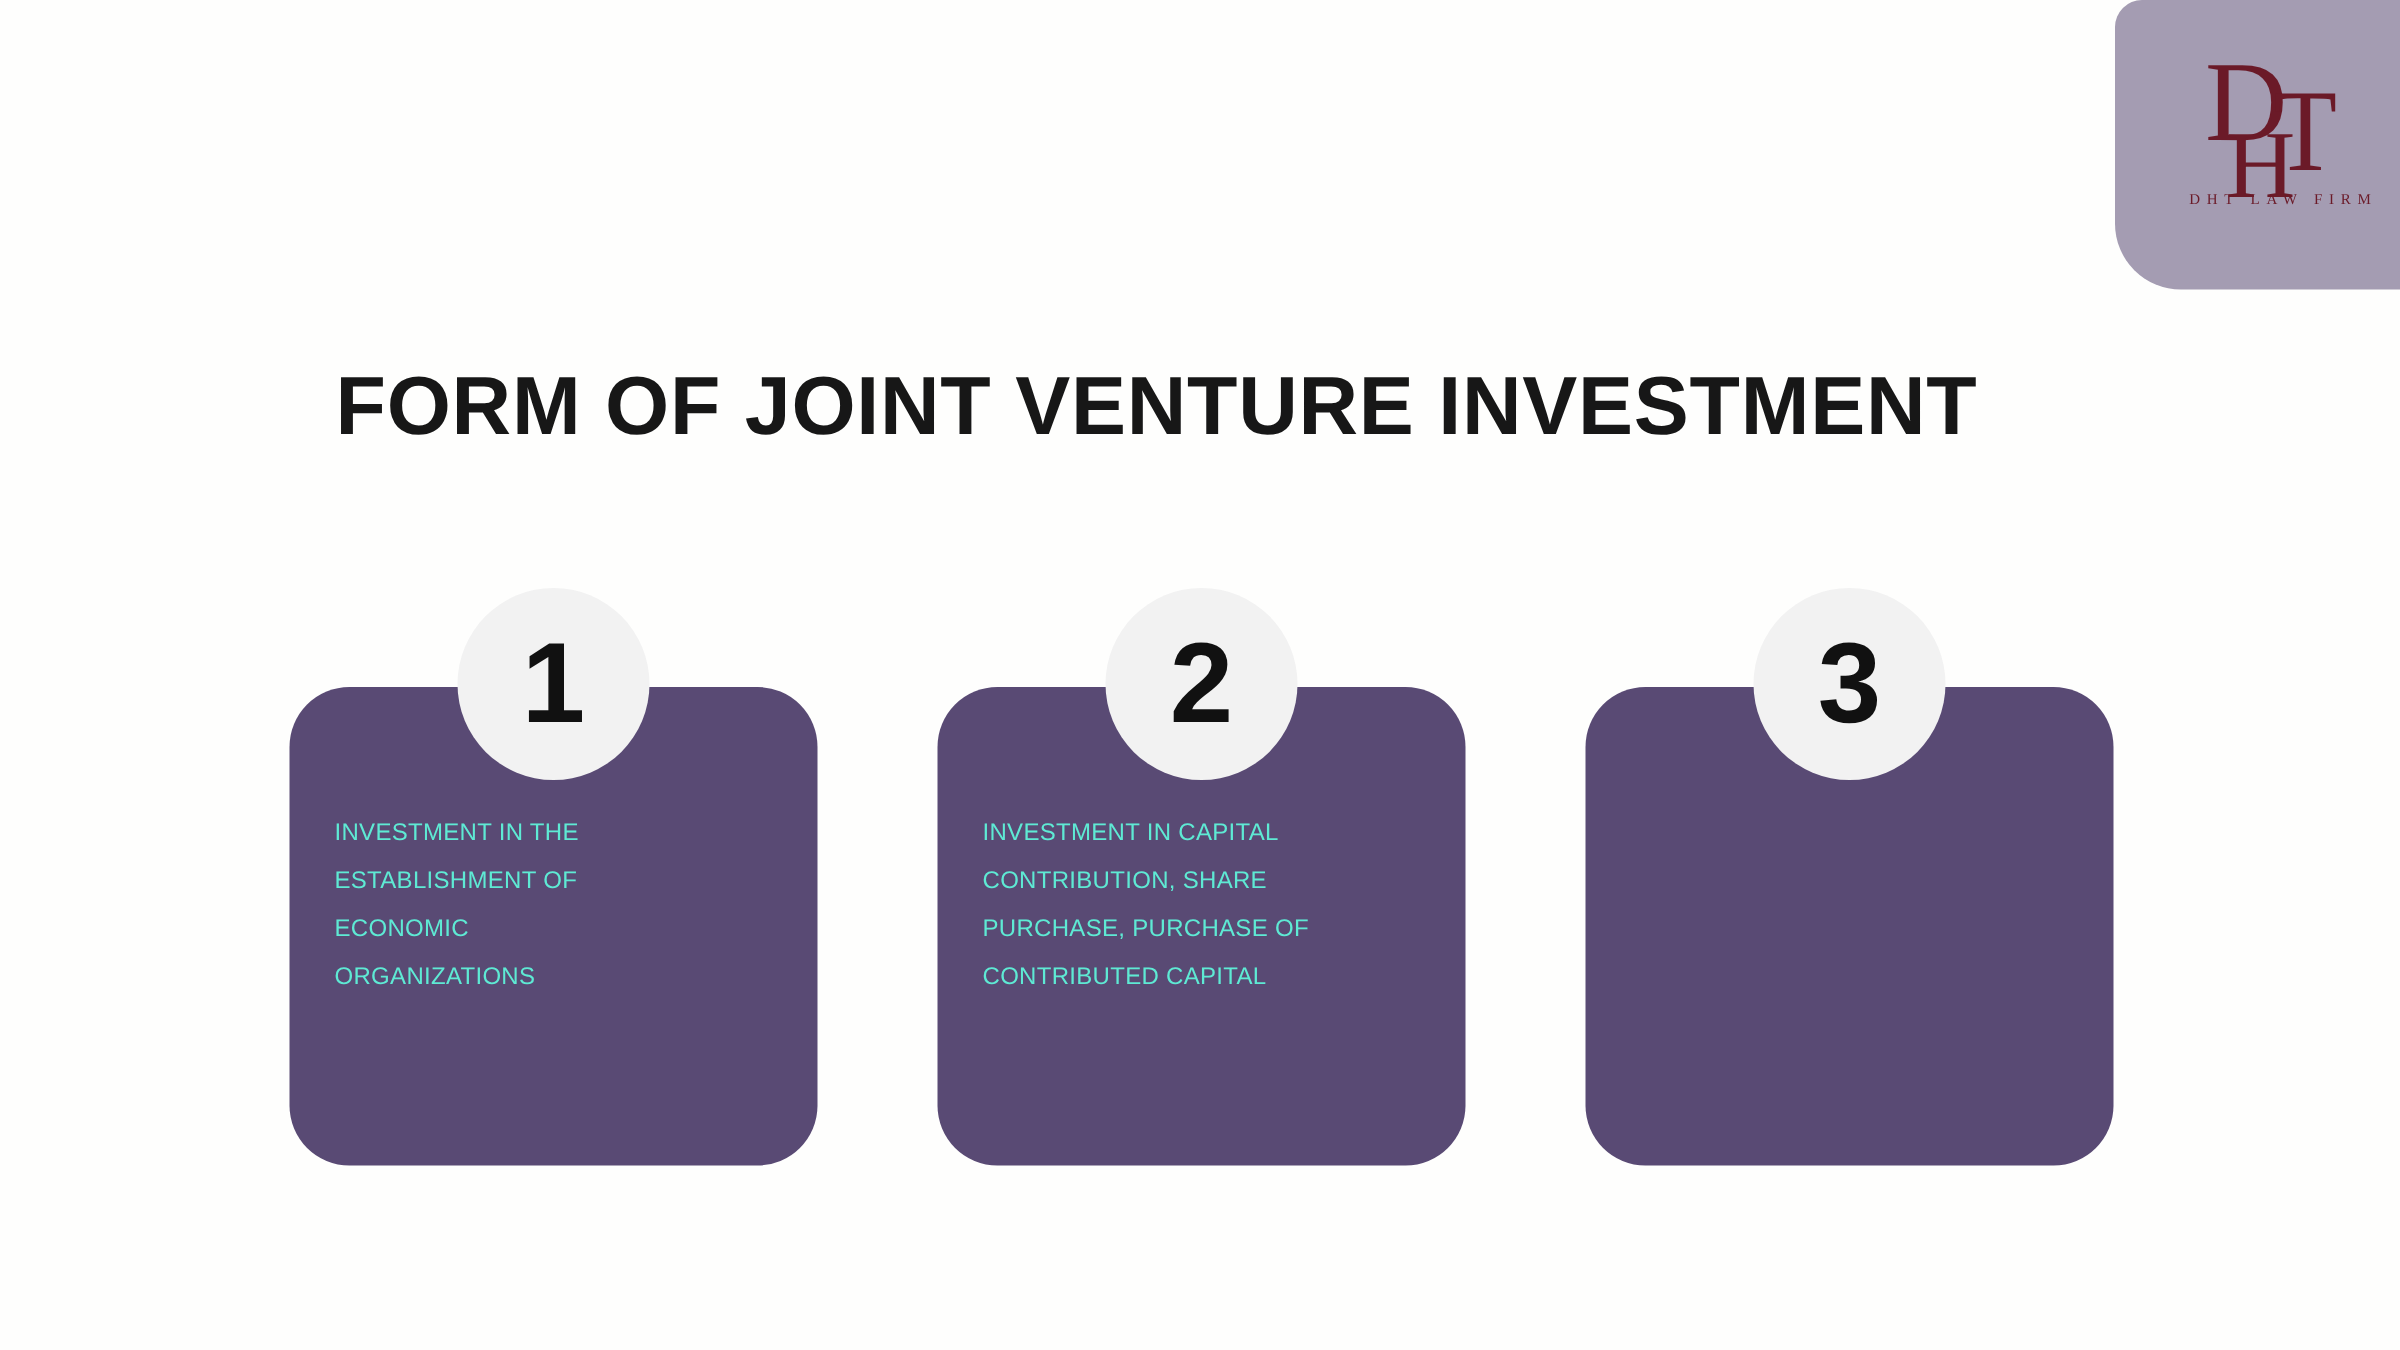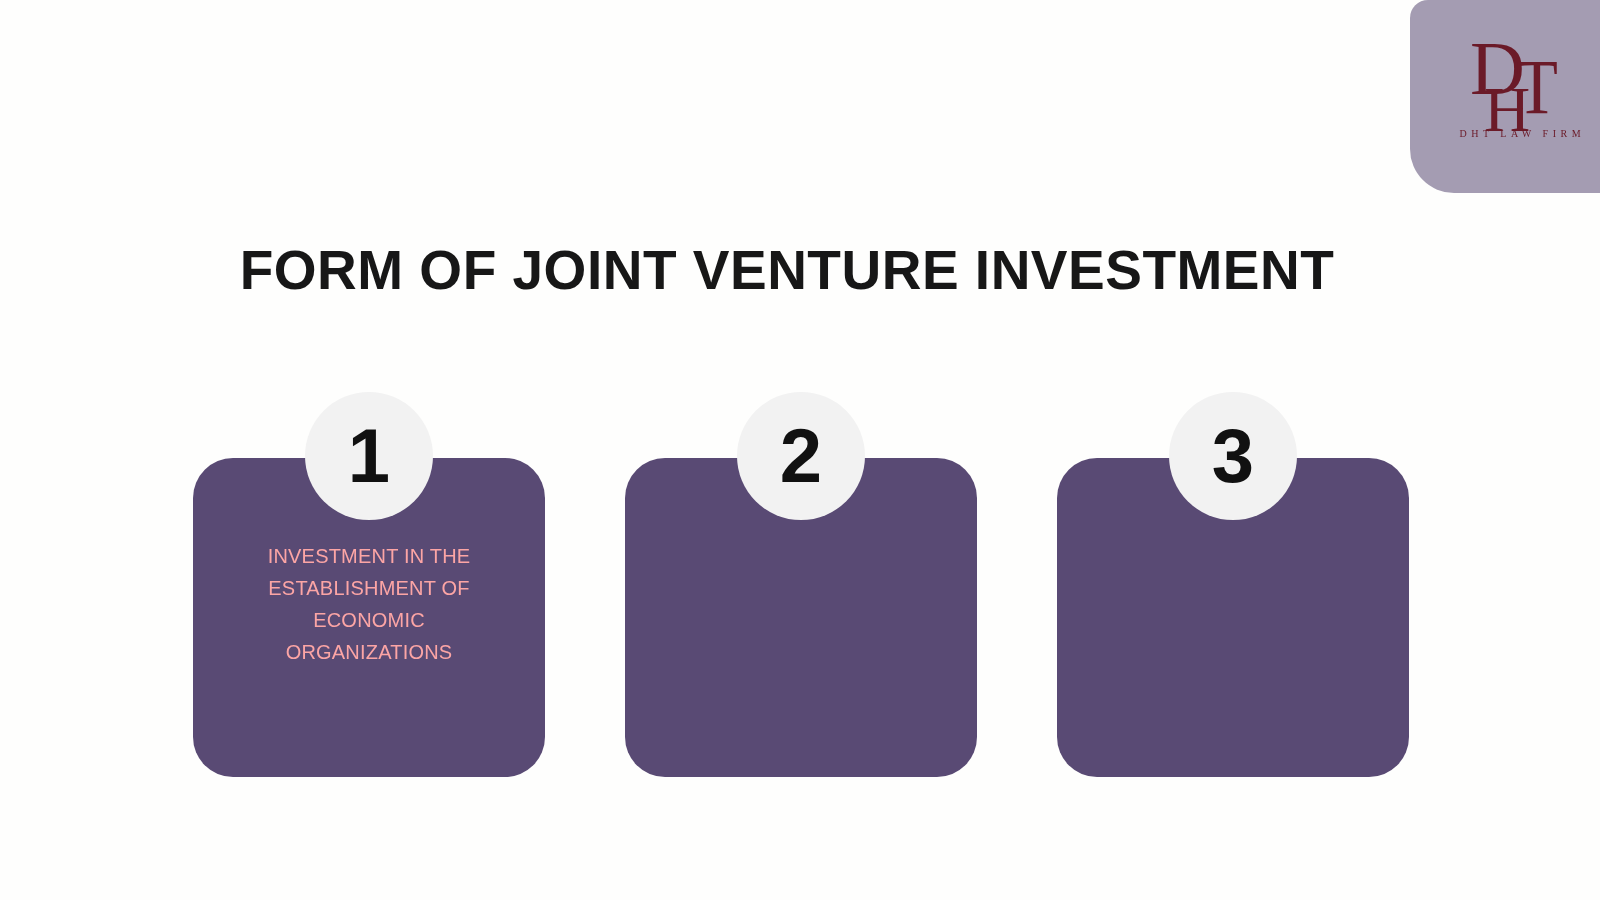--- a/index.html
+++ b/index.html
@@ -49,21 +49,21 @@
     letter-spacing: 4.5px;
     text-indent: 4.5px;
     color: #6b1a28;
     white-space: nowrap;
   }
 
   
   .slide-title {
     position: absolute;
     top: 201px;
-    left: 16px;
+    left: 0;
     width: 1542px;
     text-align: center;
     font-size: 55px;
     font-weight: 700;
     letter-spacing: 0.5px;
     color: #171717;
   }
 
   
   .cards-row {
@@ -95,26 +95,26 @@
   }
   .badge .num {
     font-size: 76px;
     font-weight: 700;
     color: #111111;
     line-height: 1;
   }
   .card .card-text {
     box-sizing: border-box;
     padding: 82px 30px 0;
-    text-align: center;
-    font-size: 20px;
+    text-align: left;
+    font-size: 16px;
     font-weight: 500;
     line-height: 32px;
     letter-spacing: 0.2px;
-    color: #fca5a5;
+    color: #5eead4;
     white-space: pre-line;
   }
 </style>
 </head>
 <body>
 
 <div>
 
   <div class="logo-box">
     <div class="monogram">
@@ -136,20 +136,24 @@
       <div class="card-text">INVESTMENT IN THE
 ESTABLISHMENT OF
 ECONOMIC
 ORGANIZATIONS</div>
     </div>
 
     <div class="card">
       <div class="badge">
         <span class="num">2</span>
       </div>
+      <div class="card-text">INVESTMENT IN CAPITAL
+CONTRIBUTION, SHARE
+PURCHASE, PURCHASE OF
+CONTRIBUTED CAPITAL</div>
     </div>
 
     <div class="card">
       <div class="badge">
         <span class="num">3</span>
       </div>
     </div>
 
   </div>
 </div>

